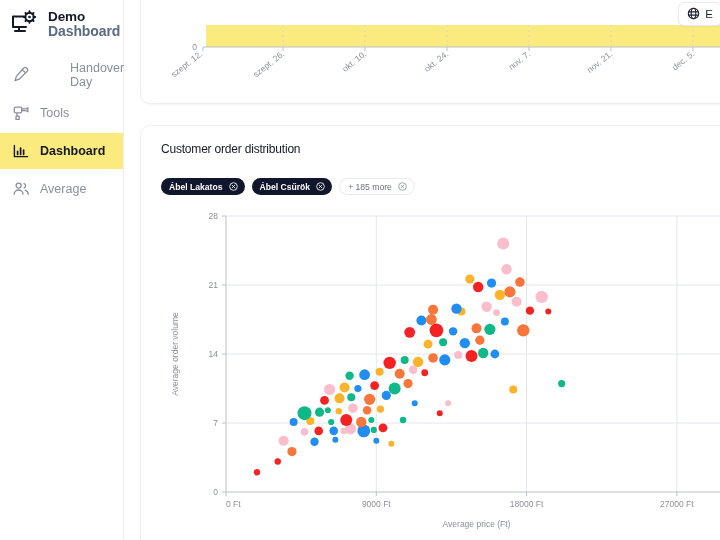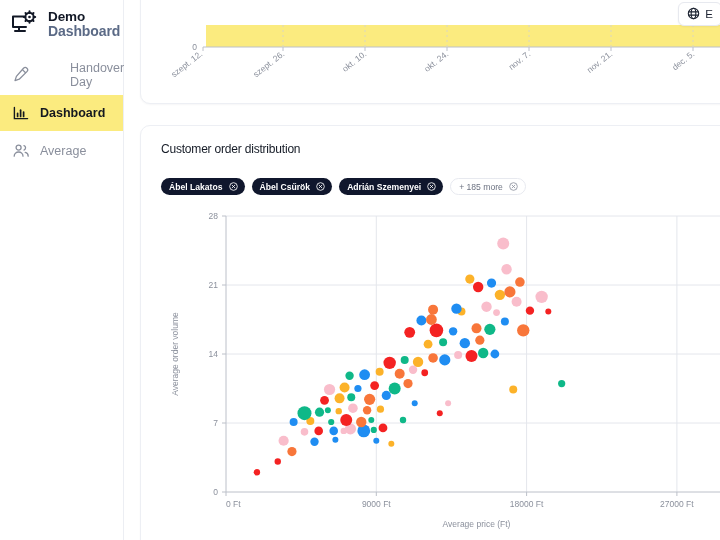--- a/index.html
+++ b/index.html
@@ -184,20 +184,30 @@
     <div class="nav-item first">
       <span class="nico">
         <svg viewBox="0 0 18 18" width="18" height="18">
           <path d="M11.5 2.2a2.4 2.4 0 0 1 3.4 3.4L7.2 13.2 3 14.6l1.4-4.2z" stroke="currentColor" stroke-width="1.3" fill="none" stroke-linejoin="round"></path>
           <path d="M10.4 3.6l3.4 3.4" stroke="currentColor" stroke-width="1.3"></path>
         </svg>
       </span>
       <span>Handover Day</span>
     </div>
 
+    <div class="nav-item">
+      <span class="nico">
+        <svg viewBox="0 0 18 18" width="18" height="18">
+          <rect x="2.3" y="3.2" width="7.4" height="5.6" rx="1.4" stroke="currentColor" stroke-width="1.3" fill="none"></rect>
+          <path d="M9.7 4.9h4.2l2 -1.1v4l-2 -1.1H9.7" stroke="currentColor" stroke-width="1.3" fill="none" stroke-linejoin="round"></path>
+          <path d="M5 8.8v3.4M4 15.4h3.2v-3.2H4z" stroke="currentColor" stroke-width="1.3" fill="none" stroke-linejoin="round"></path>
+        </svg>
+      </span>
+      <span>Tools</span>
+    </div>
 
     <div class="nav-item active">
       <span class="nico">
         <svg viewBox="0 0 18 18" width="18" height="18">
           <path d="M2.4 3.4v11.2h13.2" stroke="currentColor" stroke-width="1.4" fill="none" stroke-linecap="round"></path>
           <g stroke="currentColor" stroke-width="1.7" stroke-linecap="round">
             <path d="M5.6 12.4V9.4"></path>
             <path d="M8.6 12.4V6.2"></path>
             <path d="M11.6 12.4V8.0"></path>
           </g>
@@ -276,29 +286,20 @@
           <span>Ábel Lakatos</span>
           <span class="xc">
             <svg viewBox="0 0 12 12" width="9" height="9">
               <circle cx="6" cy="6" r="5.1" stroke="#ffffff" stroke-width="1.1" fill="none"></circle>
               <path d="M4.1 4.1l3.8 3.8M7.9 4.1l-3.8 3.8" stroke="#ffffff" stroke-width="1.1" stroke-linecap="round"></path>
             </svg>
           </span>
         </span>
         <span class="chip">
           <span>Ábel Csűrök</span>
-          <span class="xc">
-            <svg viewBox="0 0 12 12" width="9" height="9">
-              <circle cx="6" cy="6" r="5.1" stroke="#ffffff" stroke-width="1.1" fill="none"></circle>
-              <path d="M4.1 4.1l3.8 3.8M7.9 4.1l-3.8 3.8" stroke="#ffffff" stroke-width="1.1" stroke-linecap="round"></path>
-            </svg>
-          </span>
-        </span>
-        <span class="chip">
-          <span>Adrián Szemenyei</span>
           <span class="xc">
             <svg viewBox="0 0 12 12" width="9" height="9">
               <circle cx="6" cy="6" r="5.1" stroke="#ffffff" stroke-width="1.1" fill="none"></circle>
               <path d="M4.1 4.1l3.8 3.8M7.9 4.1l-3.8 3.8" stroke="#ffffff" stroke-width="1.1" stroke-linecap="round"></path>
             </svg>
           </span>
         </span>
         <span class="chip more">
           <span>+ 185 more</span>
           <span class="xc">

